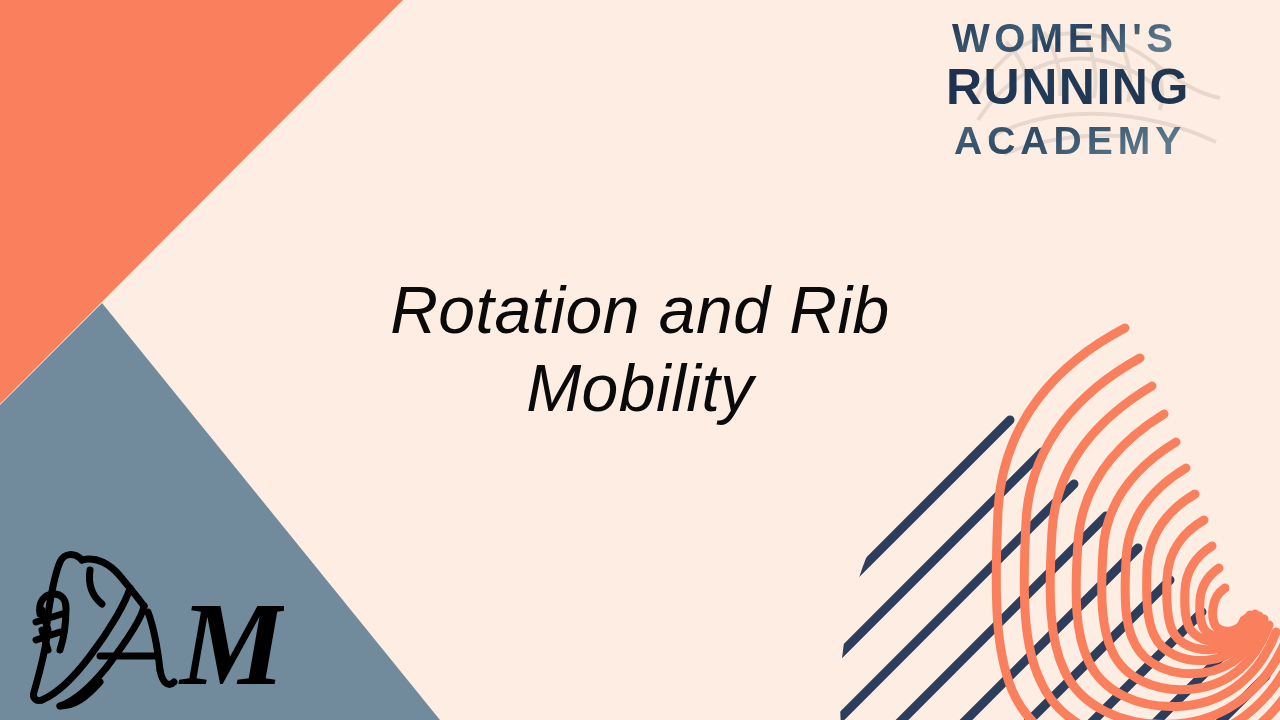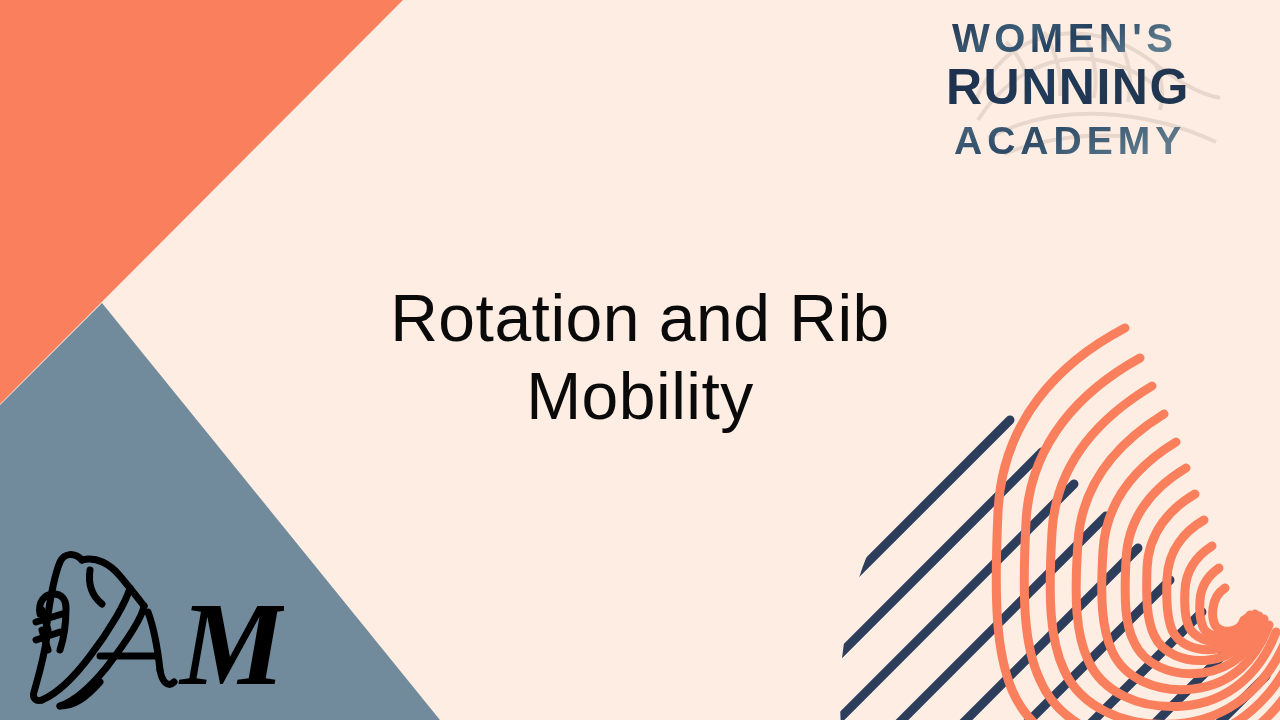--- a/index.html
+++ b/index.html
@@ -35,28 +35,29 @@
 
   
   .title-block {
     position: absolute;
     left: 330px;
     top: 268px;
     width: 620px;
     text-align: center;
   }
   .slide-title {
-    margin: 12px;
+    margin: 4px;
     font-family: "Liberation Sans", sans-serif;
     font-size: 66px;
     font-weight: 300;
     line-height: 1.18;
     letter-spacing: 0.5px;
     color: #0a0a0a;
     white-space: pre-line;
+    font-style: italic;
   }
 
   
   .brand-logo {
     position: absolute;
     right: 36px;
     top: 8px;
     width: 300px;
     height: 168px;
   }

